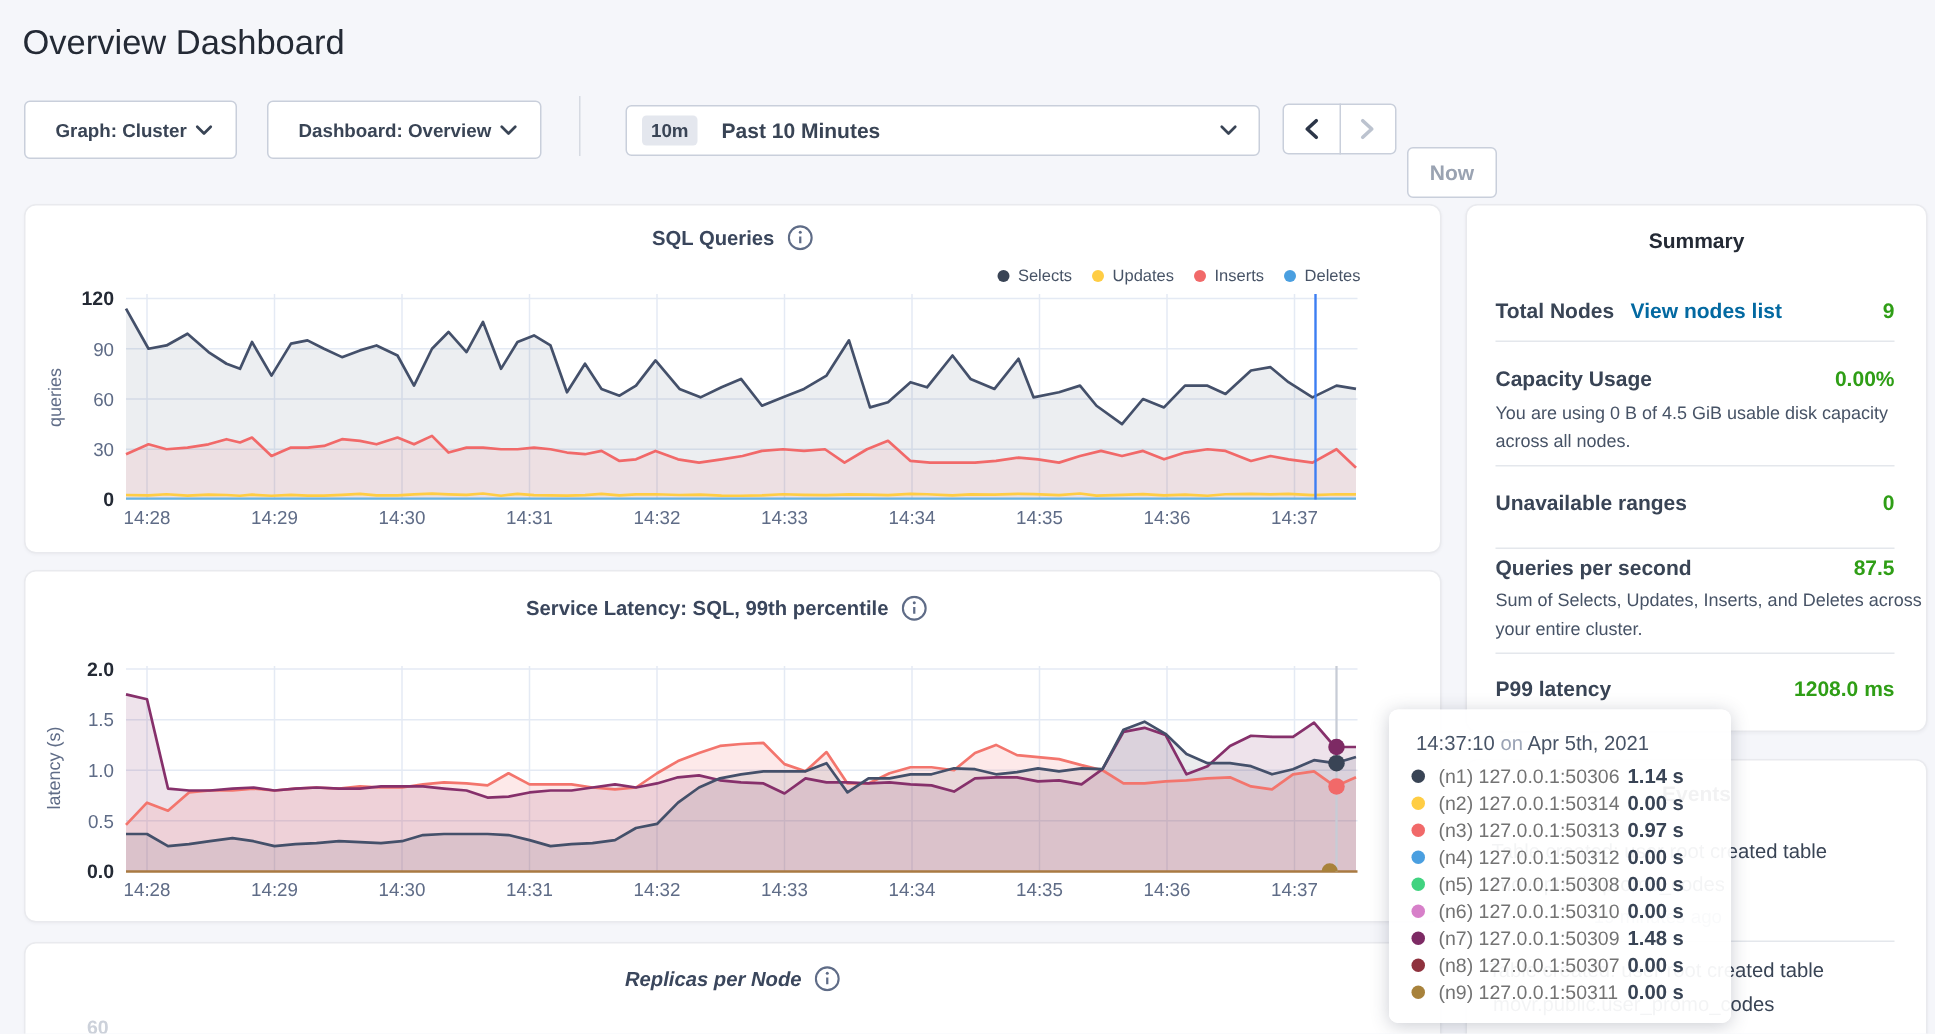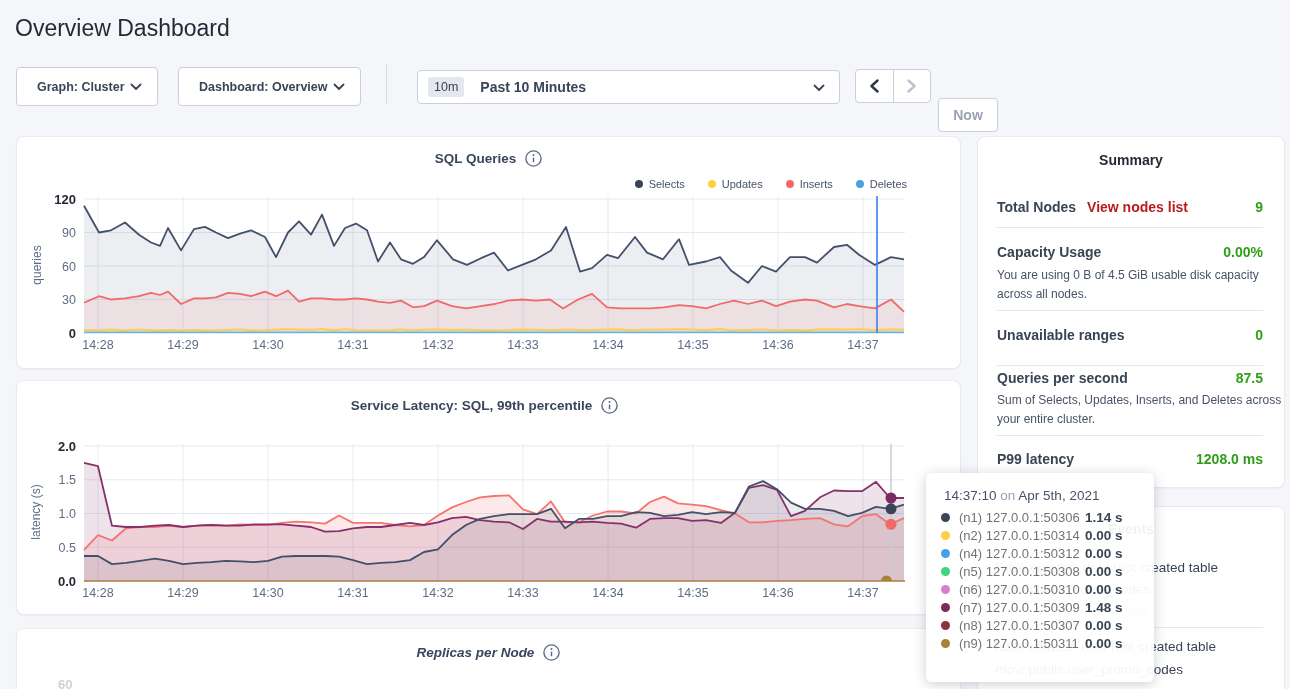--- a/index.html
+++ b/index.html
@@ -11,21 +11,21 @@
   display:flex; align-items:center; }
 .btn .txt { font-size:12.5px; font-weight:700; color:#394455; white-space:nowrap; }
 .card { position:absolute; background:#fff; border:1px solid #e9eaee; border-radius:8px;
   box-shadow:0 1px 2px rgba(50,60,80,0.04); }
 .ctitle { position:absolute; left:0; right:0; display:flex; align-items:center; justify-content:center;
   gap:9px; font-size:13.5px; font-weight:700; color:#3a465c; }
 .xt { font-size:12.5px; fill:#5f6c87; font-family:"Liberation Sans",sans-serif; }
 .yt { font-size:12.5px; fill:#5f6c87; font-family:"Liberation Sans",sans-serif; }
 .ytb { font-size:13px; font-weight:700; fill:#242a35; font-family:"Liberation Sans",sans-serif; }
 .rotlab { position:absolute; font-size:12px; color:#5f6c87; transform:rotate(-90deg); transform-origin:center; white-space:nowrap; }
-.legend { position:absolute; display:flex; align-items:center; gap:23px; font-size:11px; color:#475366; }
+.legend { position:absolute; display:flex; align-items:center; gap:13px; font-size:11px; color:#475366; }
 .legend .it { display:flex; align-items:center; gap:6px; }
 .legend .dot { width:8px; height:8px; border-radius:50%; }
 .srow { position:absolute; left:997px; width:266px; display:flex; align-items:baseline; }
 .srow .lab { font-size:14px; font-weight:700; color:#394455; white-space:nowrap; }
 .srow .val { margin-left:auto; font-size:14px; font-weight:700; color:#2f9e16; }
 .sdesc { position:absolute; left:997px; width:290px; font-size:12px; color:#475366; line-height:19px; }
 .sdiv { position:absolute; left:997px; width:266px; height:1px; background:#e4e7ec; }
 .ttrow { position:relative; display:flex; align-items:center; height:18.1px; padding-left:15px; }
 .ttdot { width:9px; height:9px; border-radius:50%; flex:none; }
 .ttlabel { margin-left:9px; font-size:13px; color:#737373; white-space:nowrap; }
@@ -41,21 +41,21 @@
     </svg>
 </div>
 <div class="btn" style="left:178px; top:67px; width:183px; height:39px; padding:0 15px 0 20px; justify-content:space-between;">
   <span class="txt">Dashboard: Overview</span>
     <svg width="12" height="8" viewBox="0 0 12 8" style="flex:none">
       <polyline points="1.5,1.5 6,6 10.5,1.5" fill="none" stroke="#394455" stroke-width="1.8" stroke-linecap="round" stroke-linejoin="round"></polyline>
     </svg>
 </div>
 <div class="abs" style="left:386px; top:64px; width:1px; height:40px; background:#d6dae2;"></div>
 <div class="btn" style="left:417px; top:70px; width:423px; height:34px; padding:0 14px 0 10px;">
-  <span style="background:#e4e7ee; border-radius:3px; font-size:12.5px; font-weight:400; color:#394455; padding:3px 6px;">10m</span>
+  <span style="background:#e4e7ee; border-radius:3px; font-size:12.5px; font-weight:700; color:#394455; padding:3px 6px;">10m</span>
   <span class="txt" style="margin-left:16px; font-size:14px;">Past 10 Minutes</span>
   <span style="margin-left:auto"><svg width="12" height="8" viewBox="0 0 12 8" style="flex:none">
         <polyline points="1.5,1.5 6,6 10.5,1.5" fill="none" stroke="#394455" stroke-width="1.8" stroke-linecap="round" stroke-linejoin="round"></polyline>
       </svg></span>
 </div>
 <div class="btn" style="left:855px; top:69px; width:76px; height:34px;">
   <div style="flex:1; display:flex; align-items:center; justify-content:center;">
     <svg width="11" height="14" viewBox="0 0 11 14">
         <polyline points="8.5,1.5 2.5,7 8.5,12.5" fill="none" stroke="#2c3648" stroke-width="2.4" stroke-linecap="round" stroke-linejoin="round"></polyline>
       </svg>
@@ -179,21 +179,21 @@
 <circle cx="8.5" cy="8.5" r="7.6" fill="none" stroke="#5f6c87" stroke-width="1.4"></circle>
 <line x1="8.5" y1="7.6" x2="8.5" y2="12.2" stroke="#5f6c87" stroke-width="1.5"></line>
 <circle cx="8.5" cy="4.9" r="1.0" fill="#5f6c87"></circle>
 </svg></div>
 <div class="abs" style="left:58px; top:677px; font-size:13px; font-weight:700; color:#ccd1da;">60</div>
 
 <div class="card" style="left:977px; top:136px; width:308px; height:352px;"></div>
 <div class="abs" style="left:977px; top:152px; width:308px; text-align:center; font-size:14px; font-weight:700; color:#242a35;">Summary</div>
 <div class="srow" style="top:199px;">
   <span class="lab">Total Nodes</span>
-  <span style="margin-left:11px; font-size:14px; font-weight:700; color:#b91c1c;">View nodes list</span>
+  <span style="margin-left:11px; font-size:14px; font-weight:700; color:#0369a1;">View nodes list</span>
   <span class="val">9</span>
 </div>
 <div class="sdiv" style="top:227px;"></div>
 <div class="srow" style="top:244px;">
     <span class="lab">Capacity Usage</span>
     <span class="val">0.00%</span>
   </div>
 <div class="sdesc" style="top:266px;">You are using 0 B of 4.5 GiB usable disk capacity<br>across all nodes.</div>
 <div class="sdiv" style="top:310px;"></div>
 <div class="srow" style="top:327px;">
@@ -228,20 +228,25 @@
       <span class="ttdot" style="background:#394455"></span>
       <span class="ttlabel">(n1) 127.0.0.1:50306</span>
       <span class="ttval">1.14 s</span>
     </div>
 <div class="ttrow">
       <span class="ttdot" style="background:#ffcd44"></span>
       <span class="ttlabel">(n2) 127.0.0.1:50314</span>
       <span class="ttval">0.00 s</span>
     </div>
 <div class="ttrow">
+      <span class="ttdot" style="background:#f16969"></span>
+      <span class="ttlabel">(n3) 127.0.0.1:50313</span>
+      <span class="ttval">0.97 s</span>
+    </div>
+<div class="ttrow">
       <span class="ttdot" style="background:#4a9fe0"></span>
       <span class="ttlabel">(n4) 127.0.0.1:50312</span>
       <span class="ttval">0.00 s</span>
     </div>
 <div class="ttrow">
       <span class="ttdot" style="background:#41d380"></span>
       <span class="ttlabel">(n5) 127.0.0.1:50308</span>
       <span class="ttval">0.00 s</span>
     </div>
 <div class="ttrow">

